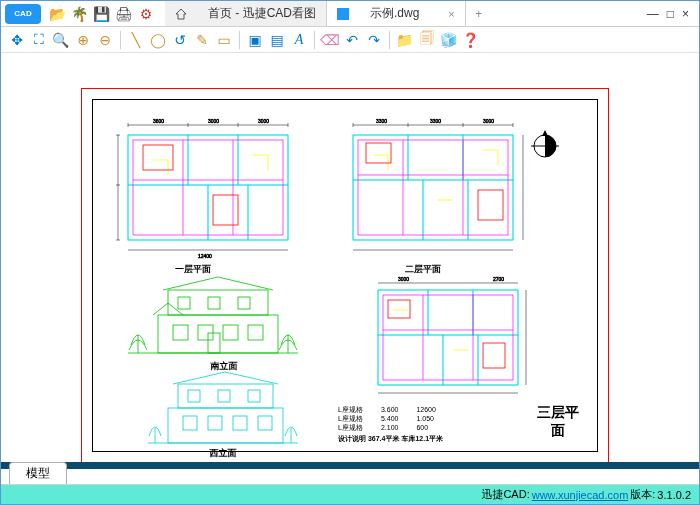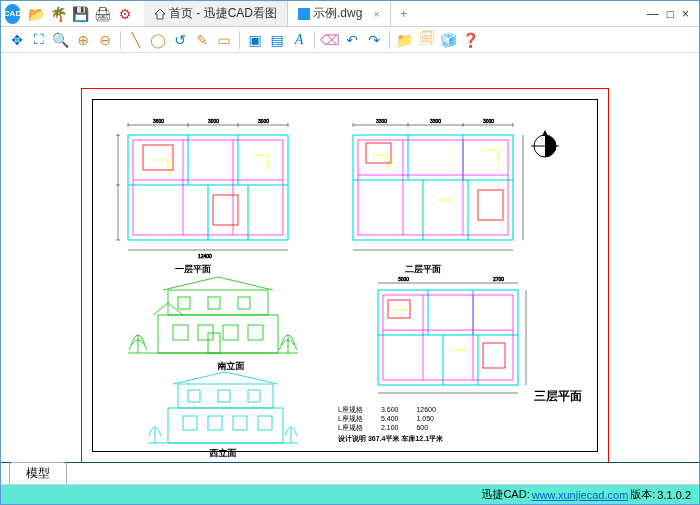--- a/index.html
+++ b/index.html
@@ -1,41 +1,41 @@
 <!DOCTYPE html>
 <html><head>
 <meta charset="utf-8">
 <style>
   * { box-sizing: border-box; margin: 0; padding: 0; }
   html, body { width: 700px; height: 505px; font-family: "Microsoft YaHei", "SimSun", Arial, sans-serif; font-size: 12px; overflow: hidden; background: #fff; }
   .window { width: 700px; height: 505px; border: 1px solid #5a9bd4; display: flex; flex-direction: column; background: #fff; }
   .titlebar { height: 26px; display: flex; align-items: center; background: #fff; border-bottom: 1px solid #d0d0d0; }
-  .app-logo { width: 15px; height: 20px; margin: 1px 4px; background: #2196f3; border-radius: 9px; display: flex; align-items: center; justify-content: center; color: #fff; font-size: 8px; font-weight: bold; }
+  .app-logo { width: 36px; height: 20px; margin: 1px 4px; background: #2196f3; border-radius: 4px; display: flex; align-items: center; justify-content: center; color: #fff; font-size: 8px; font-weight: bold; }
   .tb-icons { display: flex; gap: 4px; padding: 0 4px; align-items: center; }
   .tb-icons .ic { width: 18px; height: 18px; display: flex; align-items: center; justify-content: center; font-size: 14px; cursor: pointer; }
   .tabs { display: flex; align-items: stretch; height: 100%; flex: 1; margin-left: 6px; }
-  .tab { display: flex; align-items: center; padding: 0 10px; border-right: 1px solid #d0d0d0; gap: 3px; cursor: pointer; font-size: 12px; color: #333; }
+  .tab { display: flex; align-items: center; padding: 0 10px; border-right: 1px solid #d0d0d0; gap: 21px; cursor: pointer; font-size: 12px; color: #333; }
   .tab .home-ic { width: 12px; height: 12px; }
   .tab .file-ic { width: 12px; height: 12px; background: #2196f3; }
   .tab.active { background: #fff; }
   .tab.inactive { background: #f0f0f0; }
   .tab .close { color: #888; font-size: 11px; padding-left: 8px; }
   .newtab { width: 26px; display: flex; align-items: center; justify-content: center; color: #888; cursor: pointer; }
   .win-controls { display: flex; gap: 8px; padding: 0 10px; align-items: center; }
   .win-controls span { cursor: pointer; color: #333; }
   .toolbar { height: 26px; display: flex; align-items: center; padding: 0 6px; background: #fff; border-bottom: 1px solid #e0e0e0; gap: 2px; }
   .toolbar .ic { width: 20px; height: 20px; display: flex; align-items: center; justify-content: center; cursor: pointer; color: #0078d4; font-size: 14px; }
   .toolbar .sep { width: 1px; height: 18px; background: #d0d0d0; margin: 0 3px; }
   .canvas { flex: 1; background: #fff; position: relative; overflow: hidden; }
   .paper { position: absolute; left: 80px; top: 35px; width: 528px; height: 375px; border: 1px solid #ff0000; }
   .inner-border { position: absolute; left: 10px; top: 10px; right: 10px; bottom: 10px; border: 1px solid #000; }
   .drawing-area { position: absolute; inset: 0; }
   svg.floor { position: absolute; }
   .caption { position: absolute; font-size: 9px; font-weight: bold; color: #000; text-align: center; }
-  .bottom-tabs { height: 22px; display: flex; align-items: flex-end; padding: 0 8px; background: #fff; border-top: 1px solid #0c4a6e; }
+  .bottom-tabs { height: 22px; display: flex; align-items: flex-end; padding: 0 8px; background: #fff; border-top: 7px solid #0c4a6e; }
   .btab { padding: 2px 16px; border: 1px solid #b0b0b0; border-bottom: none; border-radius: 4px 4px 0 0; font-size: 12px; background:#fff; }
   .statusbar { height: 20px; display: flex; align-items: center; justify-content: flex-end; padding: 0 8px; font-size: 11px; background: #5eead4; border-top: 1px solid #d0d0d0; gap: 2px; }
   .statusbar a { color: #0066cc; text-decoration: underline; }
   .compass { position: absolute; right: 32px; top: 24px; width: 40px; height: 40px; }
 </style>
 </head>
 <body>
 
 <div class="window">
 
@@ -204,21 +204,21 @@
                 <rect x="125" y="50" width="15" height="15"></rect>
               <rect x="55" y="22" width="12" height="12"></rect>
                 <rect x="85" y="22" width="12" height="12"></rect>
               <rect x="115" y="22" width="12" height="12"></rect>
               <rect x="85" y="58" width="12" height="20"></rect>
 
               <path d="M15 78 L15 60 M8 70 Q15 50 22 70 M6 75 Q15 55 24 75"></path>
               <path d="M165 78 L165 60 M158 70 Q165 50 172 70 M156 75 Q165 55 174 75"></path>
             </g>
           </svg>
-          <div class="caption" style="left:113px;top:260px;width:50px">南立面</div>
+          <div class="caption" style="left:106px;top:260px;width:50px">南立面</div>
 
           <svg class="floor" style="left:50px;top:270px;width:160px;height:80px" viewBox="0 0 160 80">
             <g stroke="#00d0d0" stroke-width="0.8" fill="none">
               <line x1="5" y1="73" x2="155" y2="73"></line>
               <rect x="25" y="38" width="115" height="35"></rect>
               <rect x="35" y="14" width="95" height="24"></rect>
               <path d="M30 14 L82 2 L135 14"></path>
               <rect x="40" y="46" width="14" height="14"></rect>
                 <rect x="65" y="46" width="14" height="14"></rect>
               <rect x="90" y="46" width="14" height="14"></rect>
@@ -257,21 +257,21 @@
                 <rect x="120" y="68" width="22" height="25"></rect>
             </g>
             <g stroke="#000" stroke-width="0.5" fill="none" font-size="5">
               <line x1="15" y1="8" x2="155" y2="8"></line>
               <text x="35" y="6" fill="#000">3000</text>
                 <text x="130" y="6" fill="#000">2700</text>
               <line x1="163" y1="15" x2="163" y2="110"></line>
               <line x1="15" y1="118" x2="155" y2="118"></line>
             </g>
           </svg>
-          <div class="caption" style="left:440px;top:288px;width:50px;font-size:12px">三层平面</div>
+          <div class="caption" style="left:440px;top:304px;width:50px;font-size:14px">三层平面</div>
 
           <div style="position:absolute;left:245px;bottom:8px;width:230px;font-size:7px;color:#000;line-height:1.3">
             <div style="display:flex;gap:18px">
                 <span>L座规格</span>
                 <span>3.600</span>
                 <span>12600</span>
               </div>
             <div style="display:flex;gap:18px">
                 <span>L座规格</span>
                 <span>5.400</span>

